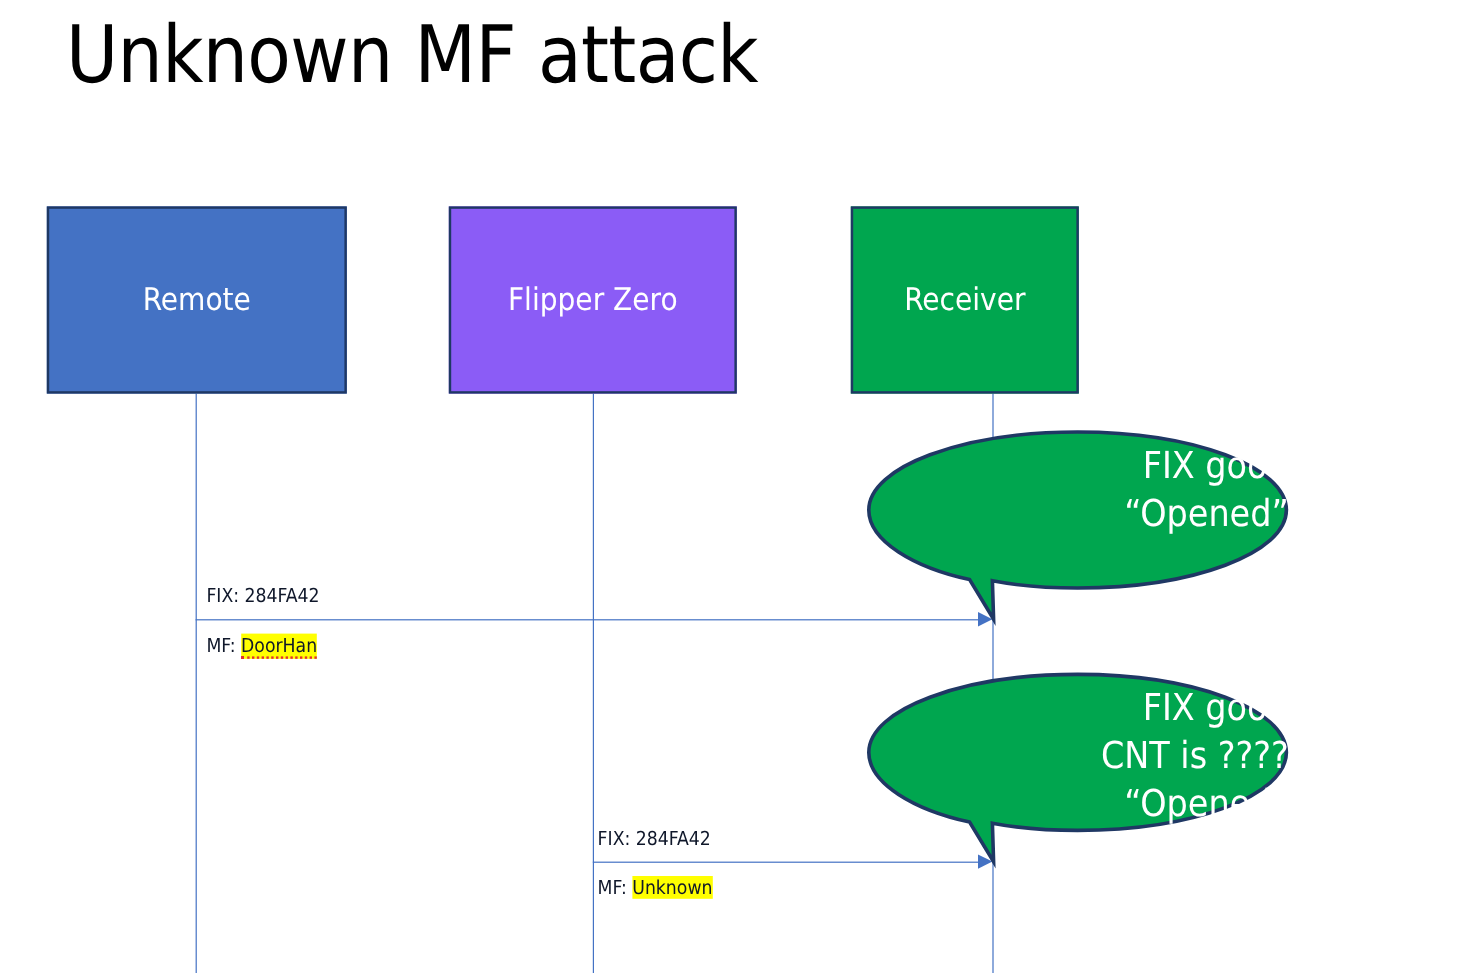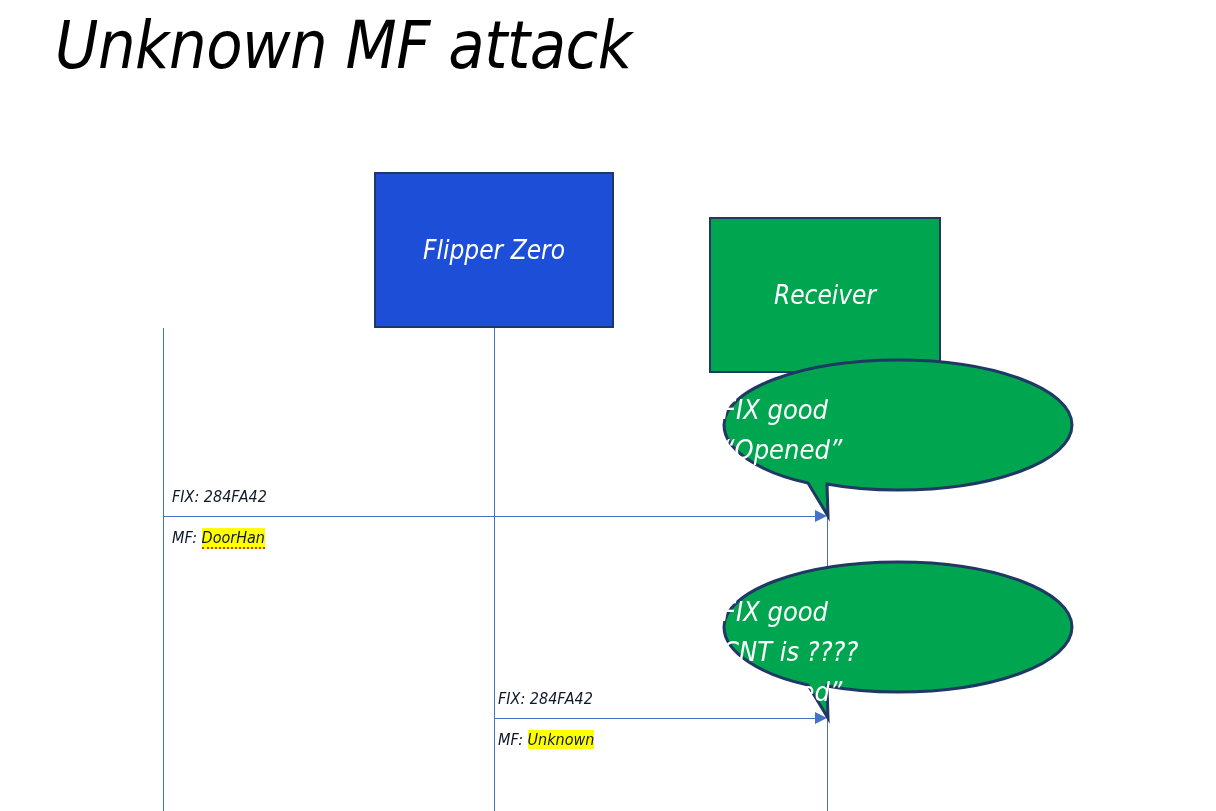--- a/index.html
+++ b/index.html
@@ -9,21 +9,20 @@
   }
   body {
     font-family: "Liberation Sans", sans-serif;
   }
   #slide {
     position: relative;
     width: 1216px;
     height: 811px;
     background: #ffffff;
     overflow: hidden;
-    font-style: italic;
   }
 
   
   #slide-title {
     position: absolute;
     left: 55px;
     top: 6px;
     font-size: 66px;
     line-height: 1.22;
     font-weight: 400;
@@ -96,46 +95,48 @@
   }
   .callout svg {
     display: block;
     overflow: visible;
   }
   .callout-text {
     position: absolute;
     left: 0;
     top: 0;
     width: 100%;
-    text-align: left;
+    text-align: right;
     color: #ffffff;
-    font-size: 27px;
+    font-size: 31px;
     line-height: 40px;
     font-family: "DejaVu Sans Condensed", "Liberation Sans Narrow", "Liberation Sans", sans-serif;
     pointer-events: none;
-    margin-top: 22px;
   }
 </style>
 </head>
 <body>
 
 <div id="slide">
 
   <div id="slide-title">Unknown MF attack</div>
 
   <div class="lifeline" style="left:163px; top:328px; height:483px;"></div>
   <div class="lifeline" style="left:494px; top:328px; height:483px;"></div>
   <div class="lifeline" style="left:827px; top:328px; height:483px;"></div>
 
-
-  <div class="actor-box" style="left:374px; top:172px; width:240px; height:156px; background:#1d4ed8;">
+  <div class="actor-box" style="left:39px; top:172px; width:250px; height:156px; background:#4472C4;">
+    <span class="actor-label">Remote</span>
+  </div>
+
+  <div class="actor-box" style="left:374px; top:172px; width:240px; height:156px; background:#8b5cf6;">
     <span class="actor-label">Flipper Zero</span>
   </div>
 
-  <div class="actor-box" style="left:709px; top:172px; width:232px; height:156px; background:#00A64F;margin-top:45px;">
+  <div class="actor-box" style="left:709px; top:172px; width:190px; height:156px; background:#00A64F;">
     <span class="actor-label">Receiver</span>
   </div>
 
   <div class="msg-line" style="left:163px; top:516px; width:652px;"></div>
   <div class="msg-head" style="left:815px; top:510px;"></div>
 
   <div class="msg-text" style="left:172px; top:477px;">
     <div>
       <span>FIX:</span>
       <span>284FA42</span>

